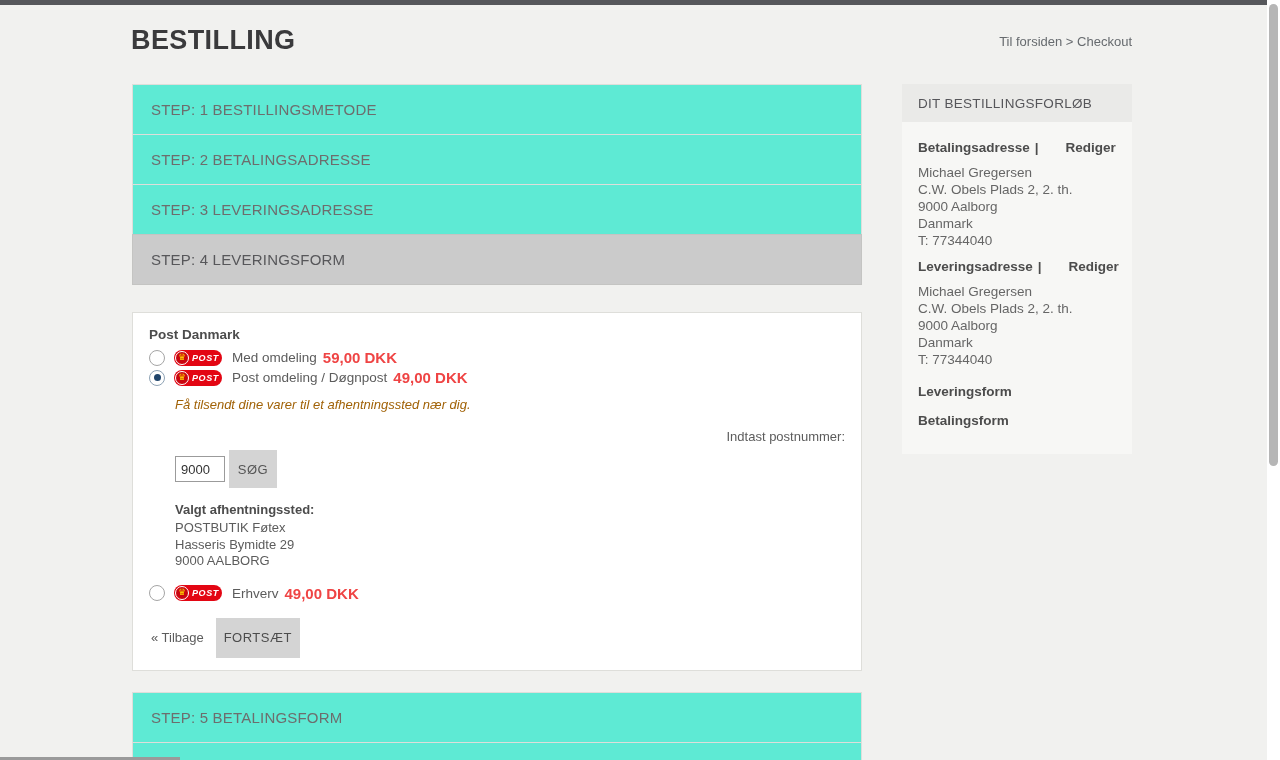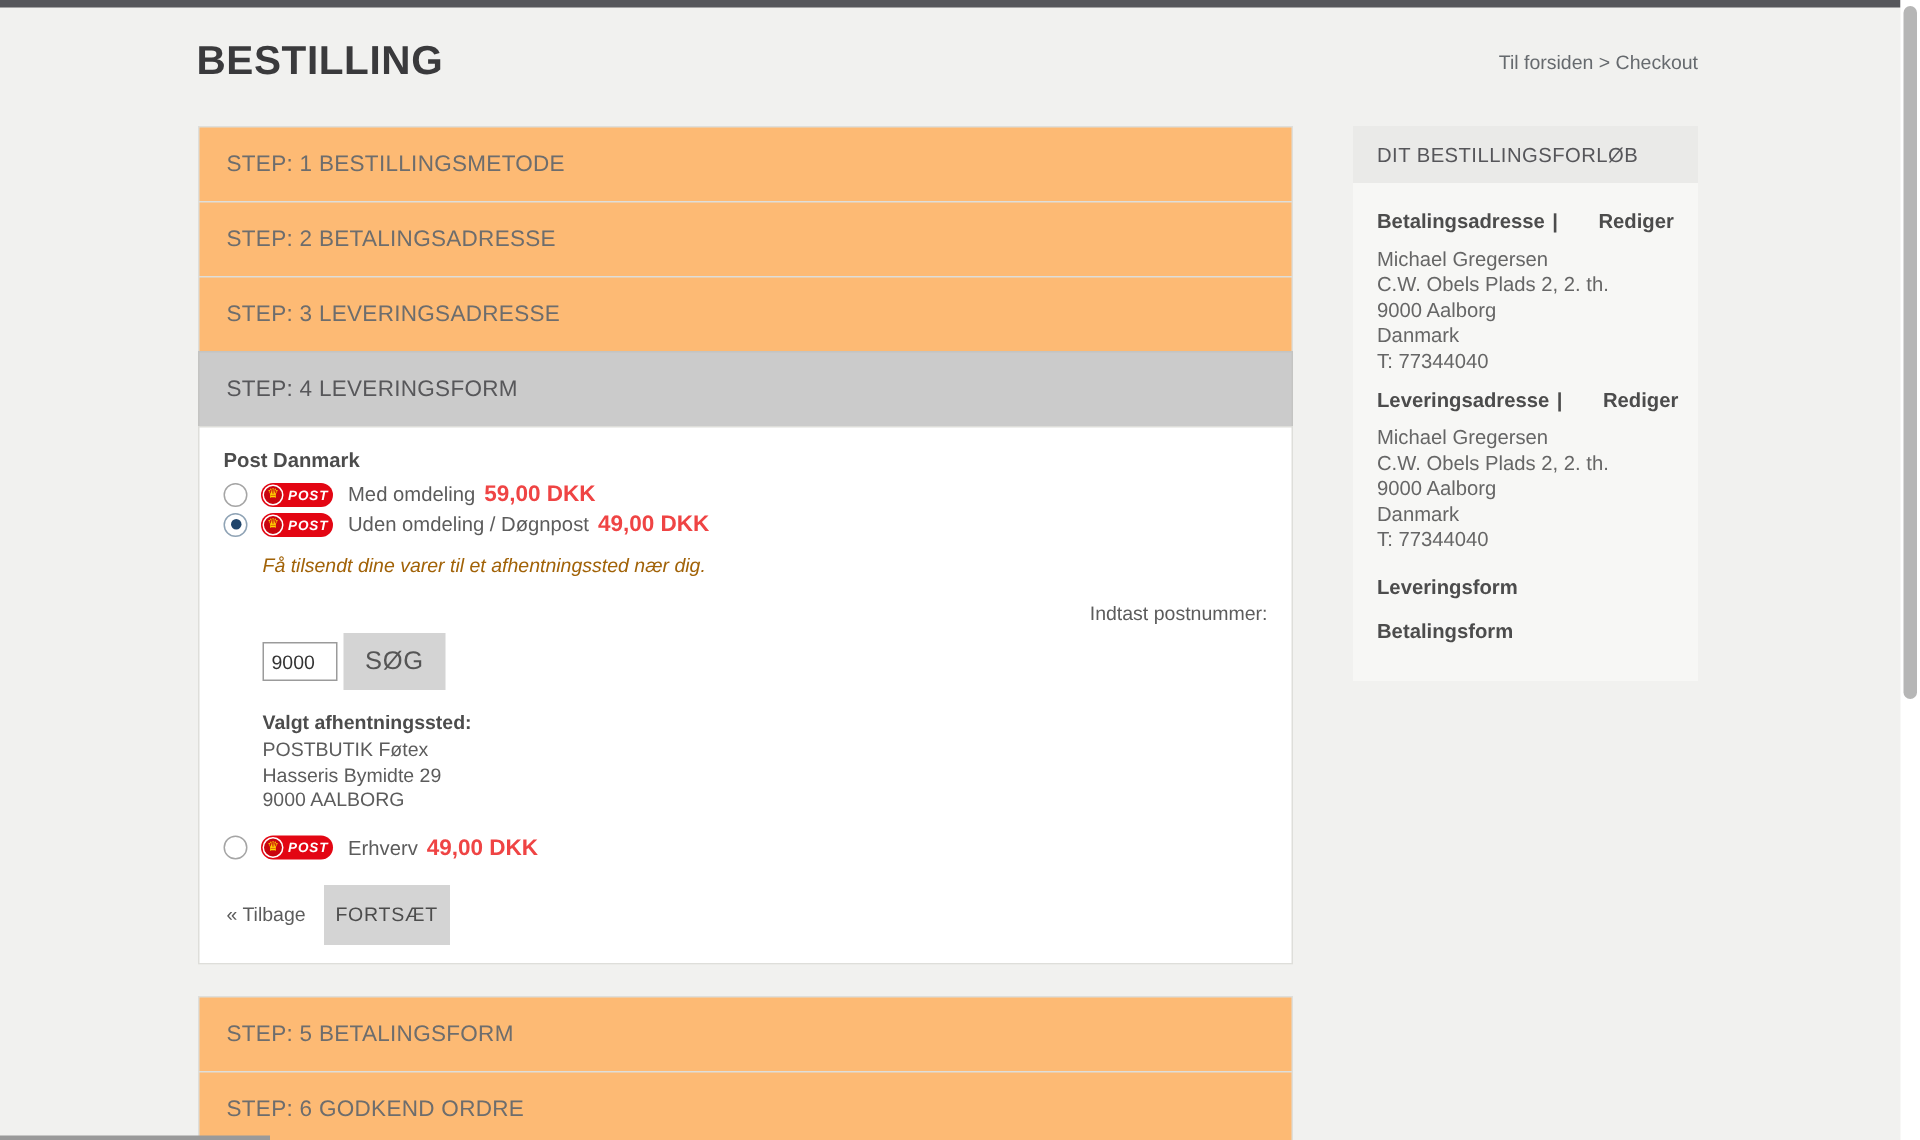--- a/index.html
+++ b/index.html
@@ -19,27 +19,27 @@
 
   .bottom-line { position:absolute; left:0; bottom:0; width:180px; height:3px; background:#9a9a9a; }
 
   .page-title { position:absolute; left:131px; top:25px; font-size:27px; font-weight:bold; color:#3a3a3c; letter-spacing:0.4px; }
   .breadcrumb { position:absolute; top:34px; left:832px; width:300px; text-align:right; font-size:13px; color:#666a6e; }
   .breadcrumb a { color:#666a6e; text-decoration:none; }
 
   .main { position:absolute; left:132px; top:84px; width:730px; }
 
   .step-row {
-    height:51px; background:#fdba74; border:1px solid #dededa; margin-bottom:-1px;
+    height:51px; background:#5eead4; border:1px solid #dededa; margin-bottom:-1px;
     display:flex; align-items:center; padding:0 18px;
     font-size:15px; color:#6d6d6d; letter-spacing:0.2px; cursor:pointer;
   }
   .step-row.active { background:#cbcbcb; border-color:#c4c4c2; color:#57575a; }
 
-  .panel { border:1px solid #dededa; background:#ffffff; padding:12px 16px 12px; margin-bottom:-1px; }
+  .panel { border:1px solid #dededa; background:#ffffff; padding:12px 16px 12px; margin-bottom:-1px;margin-top:28px; }
 
   .carrier-title { font-size:13.5px; font-weight:bold; color:#4c4c4c; margin:2px 0 7px 0; }
 
   .ship-option { display:flex; align-items:center; margin:3px 0; }
   .radio {
     width:16px; height:16px; border-radius:50%; background:#fff;
     border:1px solid #a5a5a5; position:relative; flex:none; cursor:pointer;
   }
   .radio.checked { border-color:#8fa3b5; }
   .radio.checked::after {
@@ -60,21 +60,21 @@
   .option-price { font-size:15px; font-weight:bold; color:#ef4444; }
 
   .note { font-style:italic; font-size:13px; color:#a16207; margin:11px 0 0 26px; }
   .postcode-label { font-size:13px; color:#5c5c5c; margin:17px 0 6px 26px;text-align:right; }
   .postcode-row { display:flex; align-items:center; margin-left:26px; height:38px; }
   .postcode-input {
     width:50px; height:26px; border:1px solid #9b9b9b; font-size:13px; padding:0 5px;
     color:#333; background:#fff; font-family:"Liberation Sans",sans-serif;
   }
   .search-btn {
-    width:68px; height:38px; background:#d4d4d4; border:none; font-size:17px; color:#555;
+    width:48px; height:38px; background:#d4d4d4; border:none; font-size:13px; color:#555;
     margin-left:4px; letter-spacing:0.5px; cursor:pointer; font-family:"Liberation Sans",sans-serif;
   }
   .pickup-heading { font-weight:bold; font-size:13px; color:#4c4c4c; margin:14px 0 3px 26px; }
   .pickup-line { font-size:13px; color:#5c5c5c; margin-left:26px; line-height:16.5px; }
 
   .erhverv { margin-top:15px; }
 
   .actions { display:flex; align-items:center; margin-top:16px; }
   .back-link { font-size:13px; color:#5c5c5c; margin:0 12px 0 2px; text-decoration:none; cursor:pointer; }
   .continue-btn {
@@ -131,21 +131,21 @@
       <span class="option-label">Med omdeling</span>
       <span class="option-price">59,00 DKK</span>
     </div>
 
     <div class="ship-option">
       <span class="radio checked"></span>
       <span class="pd-logo">
         <span class="pd-emblem">♛</span>
         <span class="pd-text">POST</span>
       </span>
-      <span class="option-label">Uden omdeling / Døgnpost</span>
+      <span class="option-label">Post omdeling / Døgnpost</span>
       <span class="option-price">49,00 DKK</span>
     </div>
 
     <div class="note">Få tilsendt dine varer til et afhentningssted nær dig.</div>
 
     <div class="postcode-label">Indtast postnummer:</div>
     <div class="postcode-row">
       <input class="postcode-input" value="9000" style="">
       <button class="search-btn">SØG</button>
     </div>

